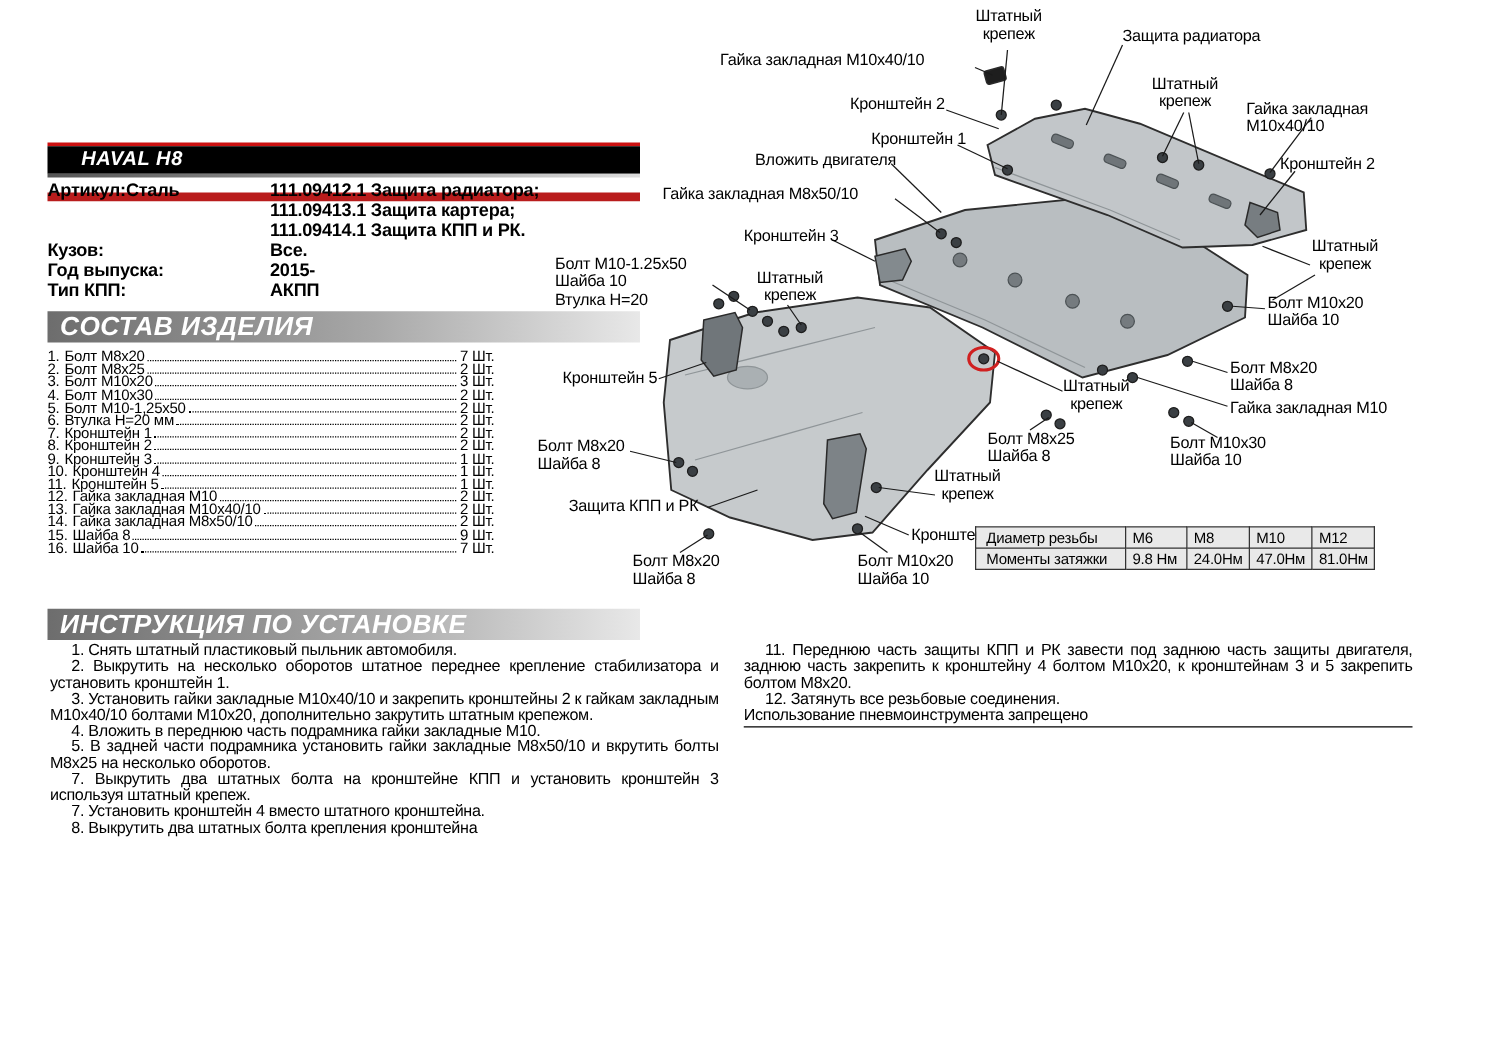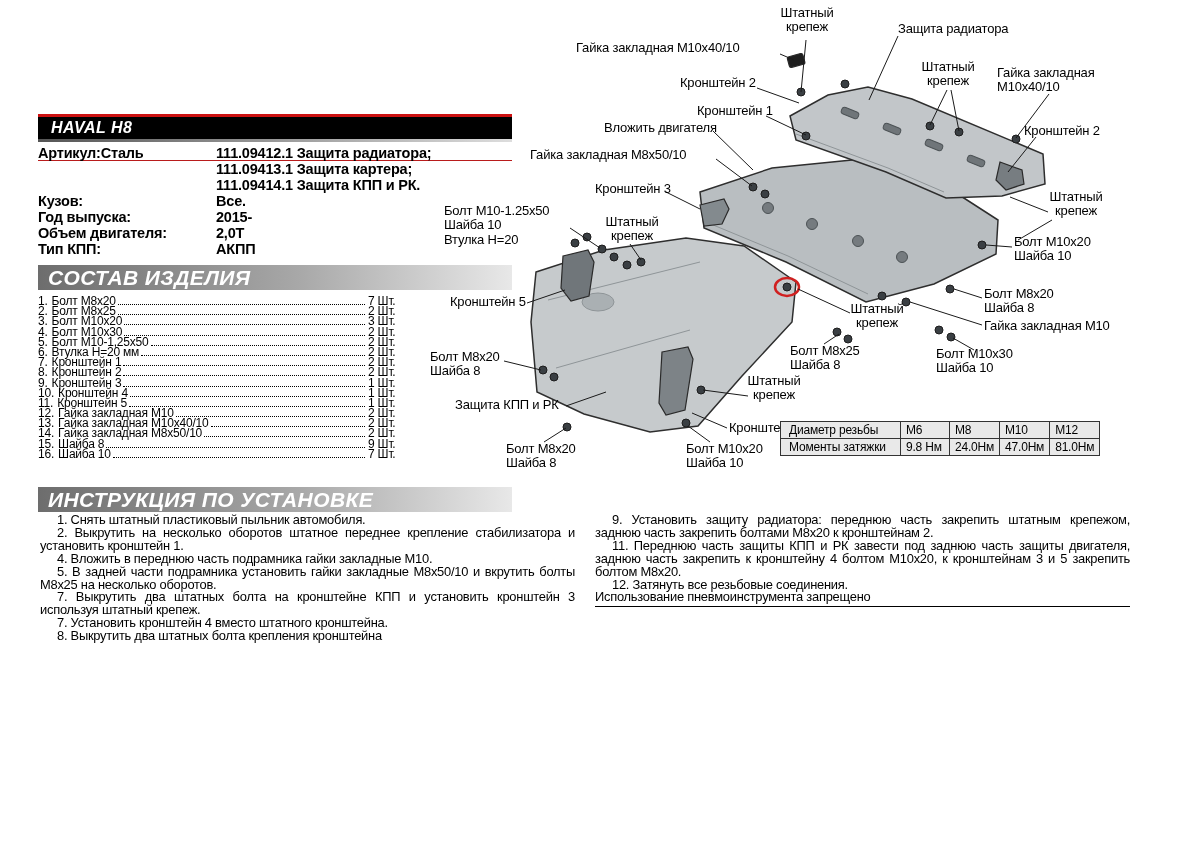--- a/index.html
+++ b/index.html
@@ -3,26 +3,26 @@
 <meta charset="utf-8">
 <style>
   * { box-sizing: border-box; margin: 0; padding: 0; }
   body { background: #fff; font-family: "Liberation Sans", sans-serif; }
   .page { position: relative; width: 1200px; height: 848px; background: #fff; overflow: hidden; color: #000; }
 
   
   .left-panel { position: absolute; left: 38px; top: 114px; width: 474px; }
   .red-line { height: 3px; background: #cc1111; }
   .model-bar { height: 22px; background: #000; color: #fff; font-weight: bold; font-style: italic;
-               font-size: 16px; line-height: 22px; padding-left: 13px; letter-spacing: .5px; }
+               font-size: 16px; line-height: 22px; padding-left: 27px; letter-spacing: .5px; }
   .gray-line { height: 3px; background: linear-gradient(90deg,#555,#ddd); }
 
   .spec-block { margin-top: 3px; font-size: 14.5px; font-weight: bold; letter-spacing: -0.2px; }
   .spec-row { display: flex; height: 16px; line-height: 16px; }
-  .spec-row.art { border-bottom: 1px solid #b91c1c; }
+  .spec-row.art { border-bottom: 7px solid #b91c1c; }
   .spec-label { width: 178px; flex: none; }
   .spec-value { flex: 1; }
 
   .section-bar { height: 25px; line-height: 25px; color: #fff; font-weight: bold; font-style: italic;
                  font-size: 21px; padding-left: 10px; letter-spacing: .4px;
                  background: linear-gradient(90deg,#6d6d6d 0%,#a8a8a8 55%,#e8e8e8 100%); }
   .left-panel .section-bar { margin-top: 8px; }
 
   .parts-list { margin-top: 6px; width: 372px; font-size: 12px; line-height: 10.2px; letter-spacing: -0.2px; }
   .prow { display: flex; align-items: baseline; height: 10.2px; }
@@ -151,21 +151,21 @@
       </g>
     </svg>
 
     <div class="dlabel center" style="left:772px;top:6px;width:70px">Штатный
 крепеж</div>
     <div class="dlabel" style="left:898px;top:22px">Защита радиатора</div>
     <div class="dlabel" style="left:576px;top:41px">Гайка закладная М10х40/10</div>
     <div class="dlabel" style="left:680px;top:76px">Кронштейн 2</div>
     <div class="dlabel center" style="left:914px;top:60px;width:68px">Штатный
 крепеж</div>
-    <div class="dlabel" style="left:997px;top:66px">Гайка закладная
+    <div class="dlabel" style="left:997px;top:80px">Гайка закладная
 М10х40/10</div>
     <div class="dlabel" style="left:697px;top:104px">Кронштейн 1</div>
     <div class="dlabel" style="left:1024px;top:124px">Кронштейн 2</div>
     <div class="dlabel" style="left:604px;top:121px">Вложить двигателя</div>
     <div class="dlabel" style="left:530px;top:148px">Гайка закладная М8х50/10</div>
     <div class="dlabel" style="left:595px;top:182px">Кронштейн 3</div>
     <div class="dlabel center" style="left:1044px;top:190px;width:64px">Штатный
 крепеж</div>
     <div class="dlabel" style="left:444px;top:204px">Болт М10-1.25х50
 Шайба 10
@@ -235,24 +235,20 @@
       </div>
       <div class="spec-row">
         <span class="spec-label">Кузов:</span>
         <span class="spec-value">Все.</span>
       </div>
       <div class="spec-row">
         <span class="spec-label">Год выпуска:</span>
         <span class="spec-value">2015-</span>
       </div>
       <div class="spec-row">
-        <span class="spec-label">Объем двигателя:</span>
-        <span class="spec-value">2,0Т</span>
-      </div>
-      <div class="spec-row">
         <span class="spec-label">Тип КПП:</span>
         <span class="spec-value">АКПП</span>
       </div>
     </div>
 
     <div class="section-bar">СОСТАВ ИЗДЕЛИЯ</div>
     <div class="parts-list">
         <div class="prow">
           <span class="pnum">1.</span>
           <span class="pname">Болт М8х20</span>
@@ -352,27 +348,27 @@
       </div>
   </div>
 
   <div class="instr-bar">
     <div class="section-bar">ИНСТРУКЦИЯ ПО УСТАНОВКЕ</div>
   </div>
   <div class="icols">
     <div class="icol">
         <p class="ipara indent">1. Снять штатный пластиковый пыльник автомобиля.</p>
         <p class="ipara indent">2. Выкрутить на несколько оборотов штатное переднее крепление стабилизатора и установить кронштейн 1.</p>
+        <p class="ipara indent">3. Установить гайки закладные М10х40/10 и закрепить кронштейны 2 к гайкам закладным М10х40/10 болтами М10х20, дополнительно закрутить штатным крепежом.</p>
         <p class="ipara indent">4. Вложить в переднюю часть подрамника гайки закладные М10.</p>
         <p class="ipara indent">5. В задней части подрамника установить гайки закладные М8х50/10 и вкрутить болты М8х25 на несколько оборотов.</p>
         <p class="ipara indent">7. Выкрутить два штатных болта на кронштейне КПП и установить кронштейн 3 используя штатный крепеж.</p>
         <p class="ipara indent">7. Установить кронштейн 4 вместо штатного кронштейна.</p>
         <p class="ipara indent">8. Выкрутить два штатных болта крепления кронштейна</p>
       </div>
     <div class="icol right">
-        <p class="ipara indent">9. Установить защиту радиатора: переднюю часть закрепить штатным крепежом, заднюю часть закрепить болтами М8х20 к кронштейнам 2.</p>
         <p class="ipara indent">11. Переднюю часть защиты КПП и РК завести под заднюю часть защиты двигателя, заднюю часть закрепить к кронштейну 4 болтом М10х20, к  кронштейнам 3 и 5 закрепить болтом М8х20.</p>
         <p class="ipara indent">12. Затянуть все резьбовые соединения.</p>
         <p class="ipara">Использование пневмоинструмента запрещено</p>
       </div>
   </div>
 
 </div>
 
 </body></html>

